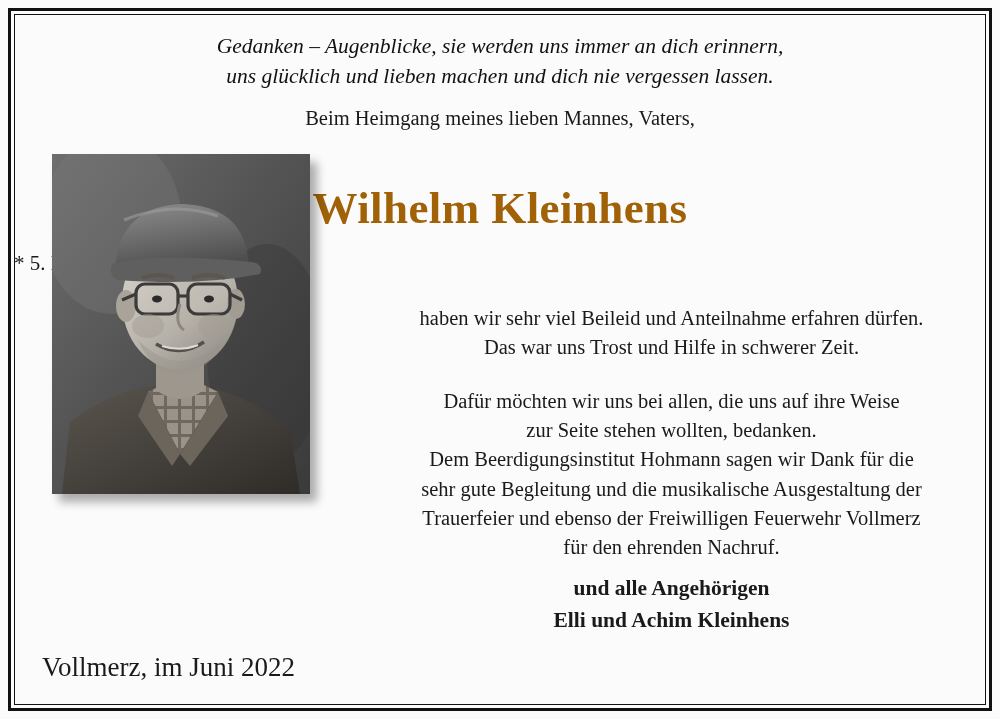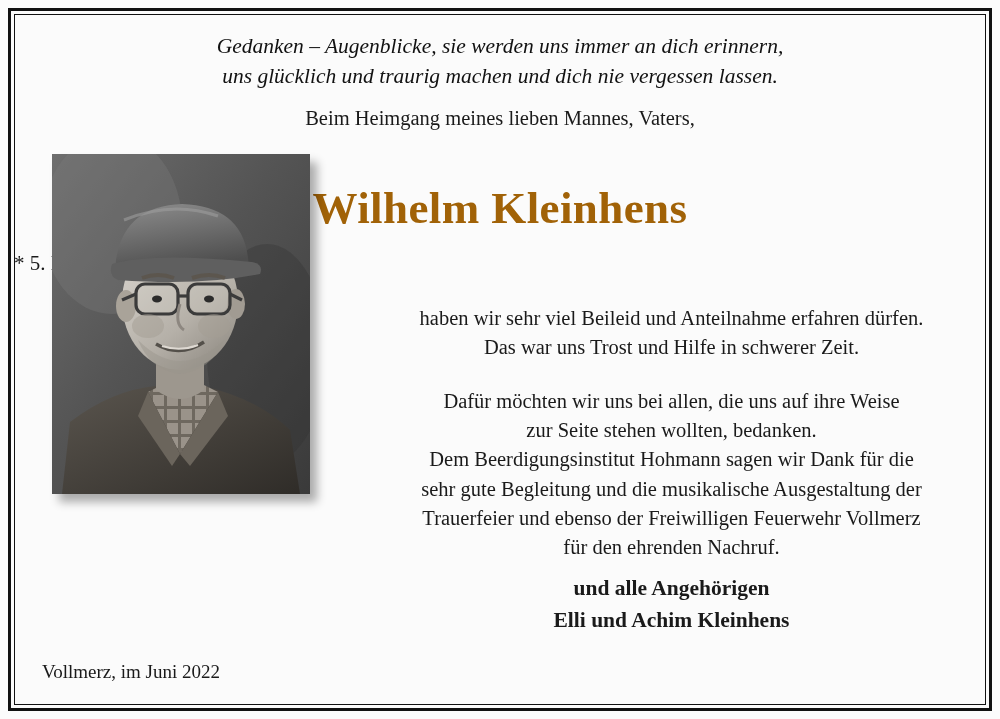--- a/index.html
+++ b/index.html
@@ -120,21 +120,21 @@
     font-size: 21.5px;
     font-weight: bold;
     line-height: 1.5;
   }
 
   
   .place-date {
     position: absolute;
     left: 28px;
     bottom: 22px;
-    font-size: 19px;
+    font-size: 27px;
   }
 
   
   .photo-wrap {
     position: absolute;
     left: 38px;
     top: 140px;
     width: 258px;
     height: 340px;
     box-shadow: 7px 8px 9px rgba(0,0,0,0.32);
@@ -148,21 +148,21 @@
 
 <div class="page">
 
   <div class="frame-outer"></div>
   <div class="frame-inner"></div>
 
   <div class="content">
 
     <div class="motto">
       <div>Gedanken – Augenblicke, sie werden uns immer an dich erinnern,</div>
-      <div>uns glücklich und traurig machen und dich nie vergessen lassen.</div>
+      <div>uns glücklich und lieben machen und dich nie vergessen lassen.</div>
     </div>
 
     <div class="intro">
       <div>Beim Heimgang meines lieben Mannes, Vaters,</div>
     </div>
 
     <div class="name">Wilhelm Kleinhens</div>
 
     <div class="dates">
       <span class="birth">* 5. Mai 1936</span>

